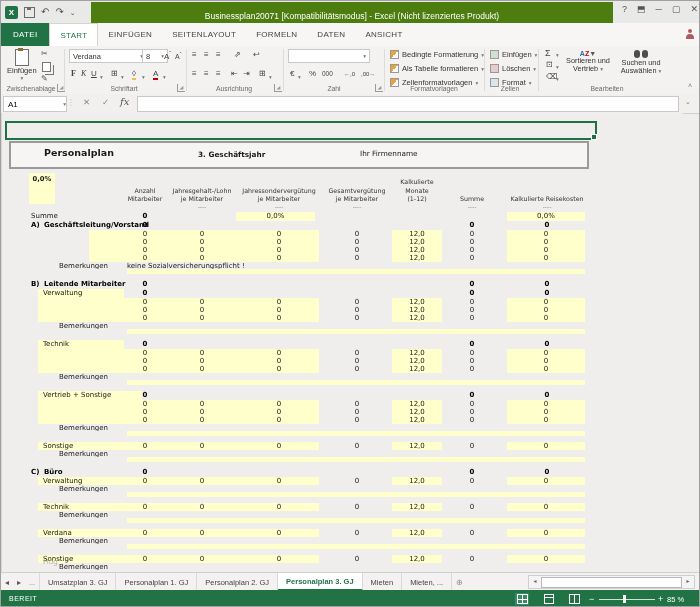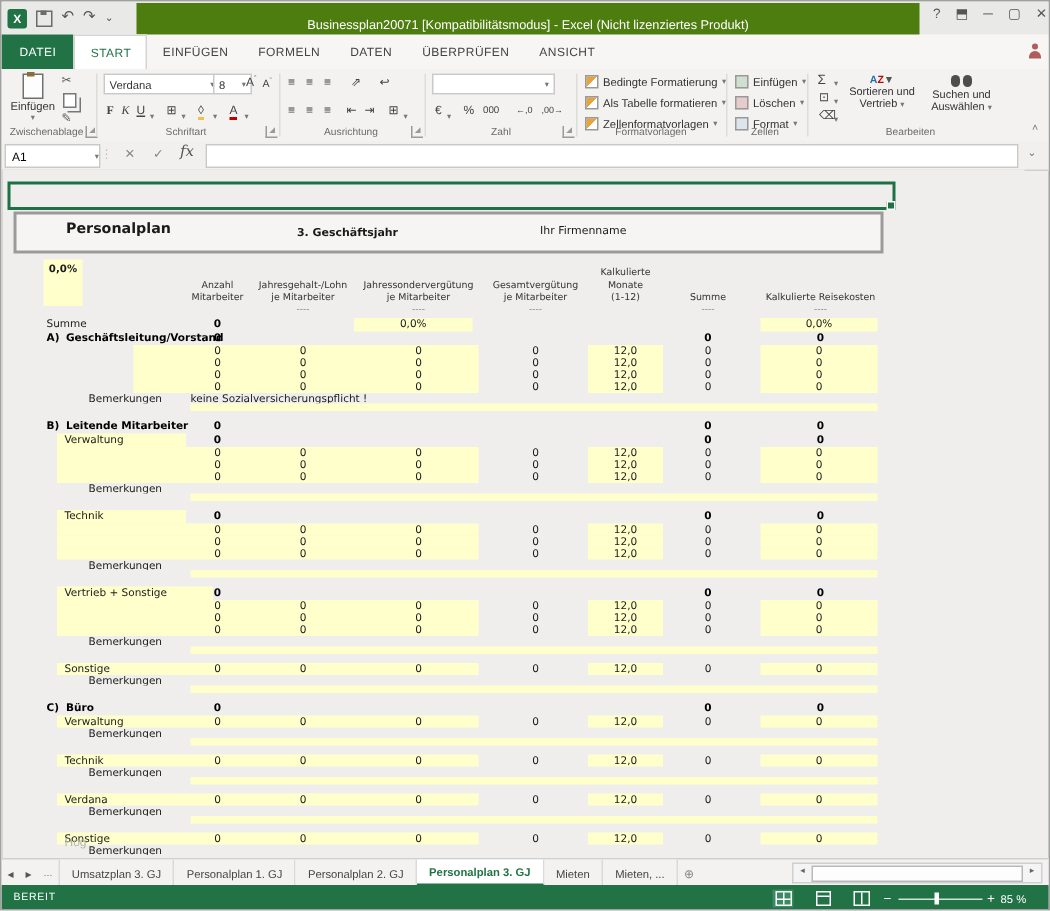--- a/index.html
+++ b/index.html
@@ -108,23 +108,23 @@
       <span>─</span>
       <span>▢</span>
       <span>✕</span>
     </div>
   </div>
 
   <div class="abs" id="tabrow">
     <div class="rtab file">DATEI</div>
     <div class="rtab active">START</div>
     <div class="rtab">EINFÜGEN</div>
+    <div class="rtab">SEITENLAYOUT</div>
     <div class="rtab">FORMELN</div>
     <div class="rtab">DATEN</div>
-    <div class="rtab">ÜBERPRÜFEN</div>
     <div class="rtab">ANSICHT</div>
     <div style="position:absolute;right:6px;top:6px;" class="i-person"></div>
   </div>
 
   <div class="abs" id="ribbon">
 
     <div class="bigbtn" style="left:6px;top:3px;">
       <span class="i-clip"></span>
       <span>Einfügen</span>
       <span class="caret">▾</span>

